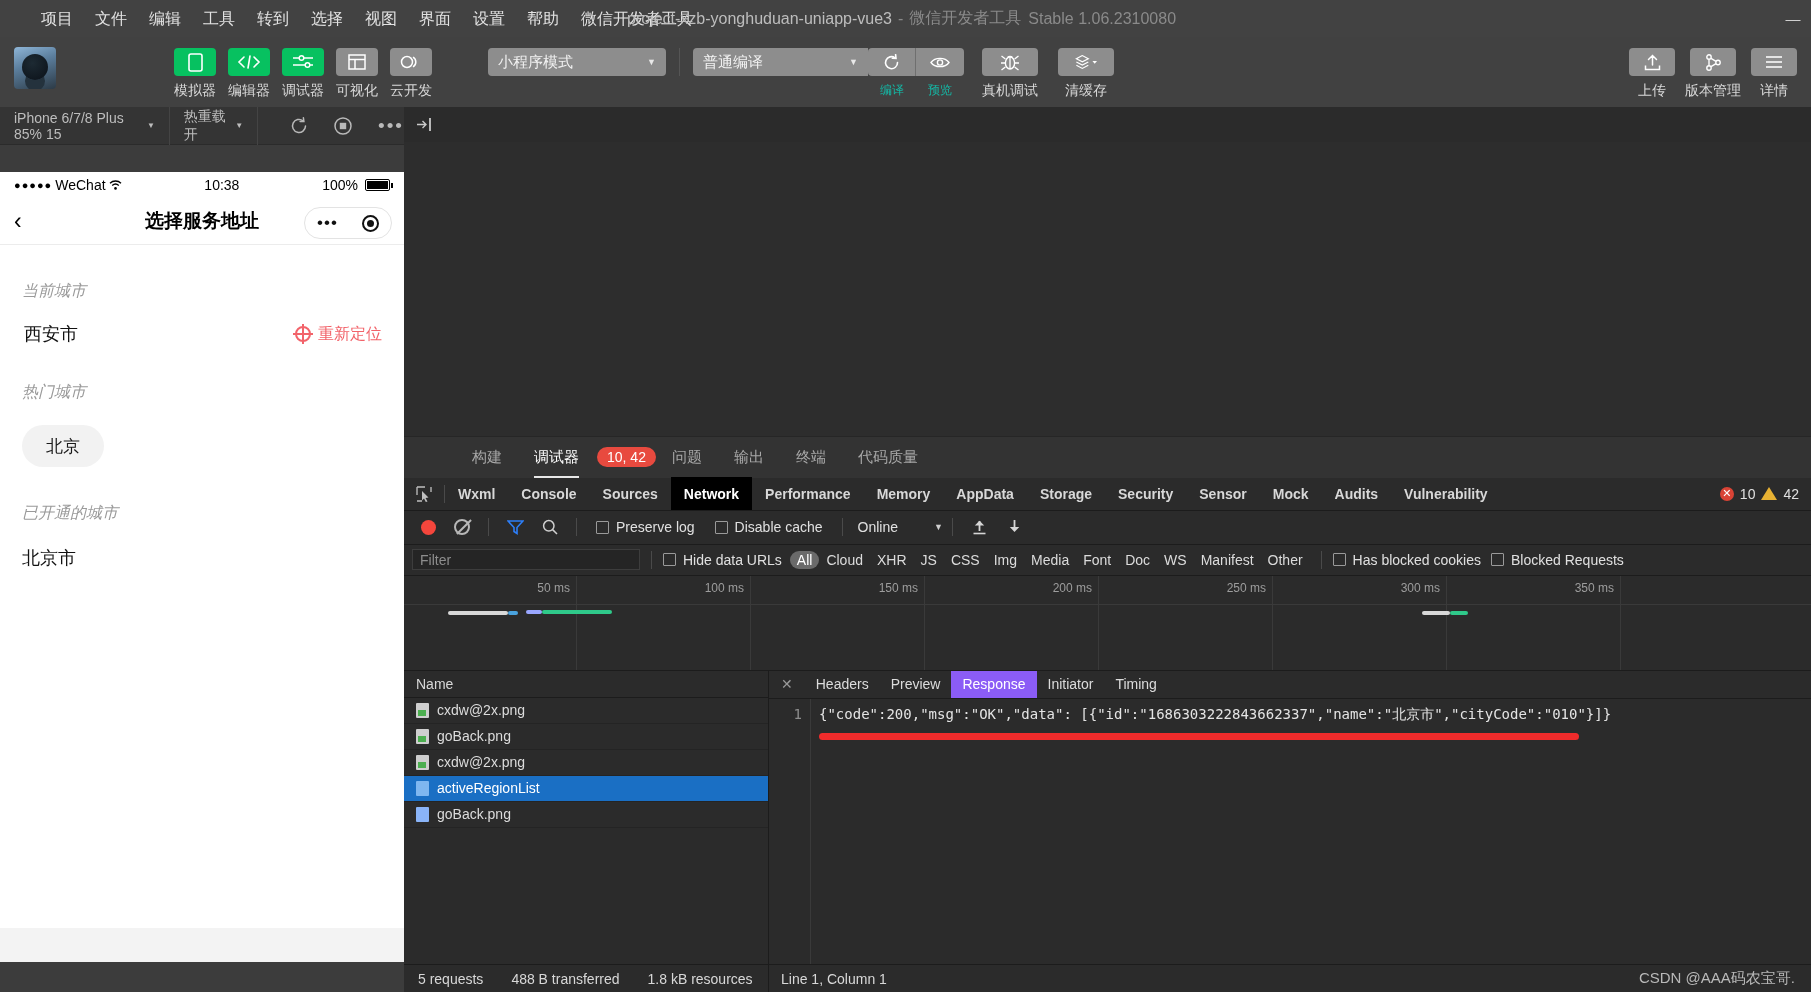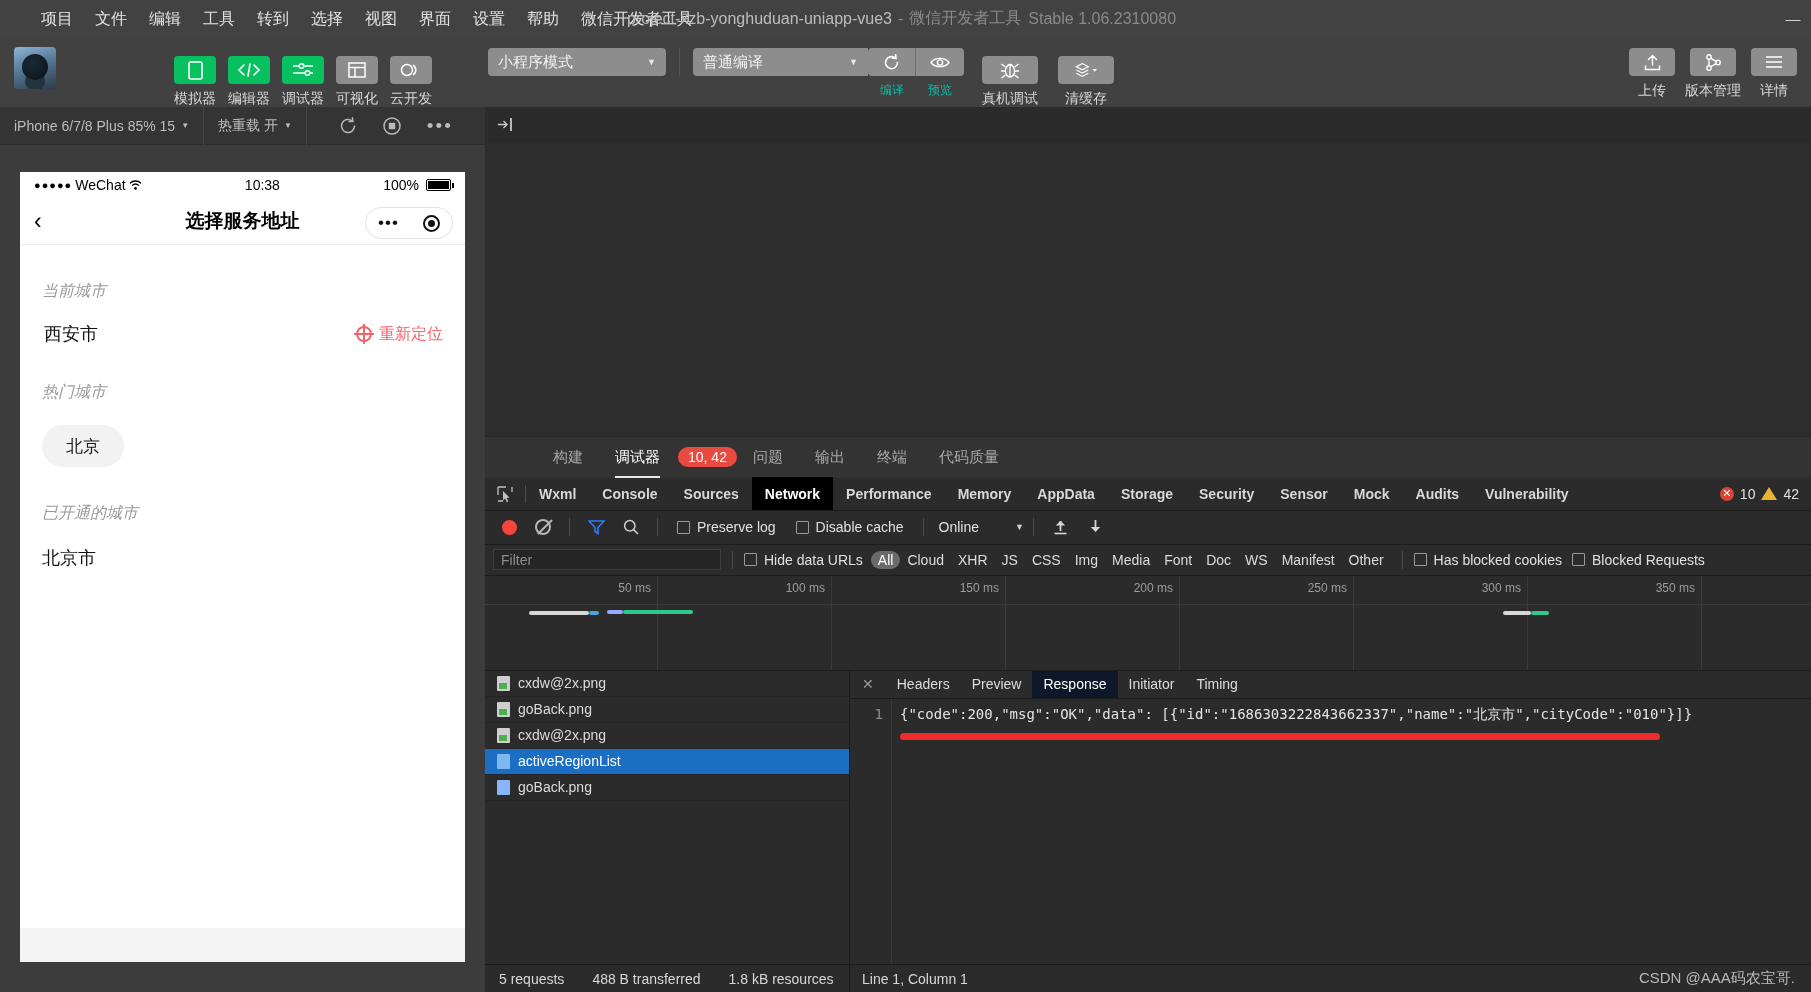--- a/index.html
+++ b/index.html
@@ -45,21 +45,21 @@
     width: 42px; height: 42px; margin: 10px 0 0 14px; border-radius: 4px; overflow: hidden;
     background: linear-gradient(160deg,#8fb6d8 0%, #5c7f9e 40%, #2c3a46 100%);
     position: relative; flex: none;
   }
   .avatar::after {
     content: ""; position: absolute; left: 8px; top: 7px; width: 26px; height: 26px;
     border-radius: 50%; background: radial-gradient(circle at 40% 35%, #1d2a33 0%, #101820 70%);
     box-shadow: 0 14px 0 -3px #24323d;
   }
   .tb-btn {
-    width: 42px; display: flex; flex-direction: column; align-items: center; margin: 8px 6px;
+    width: 42px; display: flex; flex-direction: column; align-items: center; margin: 0 6px;
   }
   .tb-icon {
     width: 42px; height: 28px; border-radius: 4px; display: flex; align-items: center;
     justify-content: center; color: #fff;
   }
   .tb-icon.green { background: #07c160; }
   .tb-icon.grey  { background: #8d8d8d; }
   .tb-label { font-size: 14px; color: #d9d9d9; margin-top: 6px; white-space: nowrap; }
 
   .tb-left { display: flex; align-items: flex-start; margin-left: 112px; padding-top: 11px; }
@@ -81,21 +81,21 @@
 
   .tb-right { position: absolute; right: 14px; top: 11px; display: flex; align-items: flex-start; }
   .tb-rbtn { display: flex; flex-direction: column; align-items: center; margin-left: 10px; }
   .tb-rbtn .ic { width: 46px; height: 28px; background: #8d8d8d; border-radius: 4px;
                  display: flex; align-items: center; justify-content: center; color: #fff; }
 
   
   .body { display: flex; height: 885px; }
 
   
-  .sim { width: 485px; background: #3c3c3c; display: flex; flex-direction: column; flex: none; }
+  .sim { width: 404px; background: #3c3c3c; display: flex; flex-direction: column; flex: none; }
   .sim-bar { height: 38px; background: #343434; display: flex; align-items: center; color: #bdbdbd;
              font-size: 14px; border-bottom: 1px solid #2b2b2b; }
   .sim-bar .grp { display: flex; align-items: center; height: 38px; padding: 0 14px; }
   .sim-bar .sep { width: 1px; height: 38px; background: #444; }
   .sim-bar .caret { font-size: 8px; margin-left: 6px; }
   .sim-icons { display: flex; align-items: center; gap: 26px; padding-left: 32px; color: #b9b9b9; }
 
   .phone-wrap { flex: 1; display: flex; justify-content: center; padding-top: 27px; }
   .phone {
     width: 445px; height: 790px; background: #fff; overflow: hidden;
@@ -221,21 +221,21 @@
                          background: #4caf50; }
   .fileicon.doc { background: #8ab4f8; }
   .fileicon.blue { background: #7fb7f0; }
 
   .detail { flex: 1; display: flex; flex-direction: column; background: #2b2b2b; min-width: 0; }
   .detail-tabs { height: 28px; background: #2b2b2b; display: flex; align-items: center;
                  border-bottom: 1px solid #1c1c1c; }
   .dclose { color: #9a9a9a; font-size: 14px; padding: 0 12px; }
   .dtb { color: #dcdcdc; font-size: 14px; padding: 0 11px; height: 28px; display: flex;
          align-items: center; }
-  .dtb.active { background: #0f172a; color: #fff; }
+  .dtb.active { background: #8b5cf6; color: #fff; }
   .resp-body { flex: 1; display: flex; font-family: "DejaVu Sans Mono", monospace; font-size: 14px;
                position: relative; background: #2b2b2b; min-height: 0; }
   .gutter { width: 42px; background: #2b2b2b; color: #8d8d8d; text-align: right; padding: 7px 8px 0 0;
             border-right: 1px solid #3a3a3a; flex: none; }
   .codearea { flex: 1; padding: 7px 0 0 8px; color: #e4e4e4; white-space: pre; overflow: hidden;
               position: relative; }
   .redline { position: absolute; left: 50px; top: 34px; height: 7px; width: 760px;
              background: #ef2b2b; border-radius: 4px; }
 
   .statusbar { height: 28px; background: #2b2b2b; border-top: 1px solid #1c1c1c; display: flex;
@@ -646,20 +646,21 @@
         <div class="bar" style="left:44px;top:35px;width:60px;background:#d8d8d8"></div>
         <div class="bar" style="left:104px;top:35px;width:10px;background:#4aa3df"></div>
         <div class="bar" style="left:122px;top:34px;width:16px;background:#9aa7ff"></div>
         <div class="bar" style="left:138px;top:34px;width:70px;background:#2fc98a"></div>
         <div class="bar" style="left:1018px;top:35px;width:28px;background:#d8d8d8"></div>
         <div class="bar" style="left:1046px;top:35px;width:18px;background:#2fc98a"></div>
       </div>
 
       <div class="lower">
         <div class="namecol">
+          <div class="namehdr">Name</div>
           <div class="nrow">
             <span class="fileicon img"></span>
             <span>cxdw@2x.png</span>
           </div>
           <div class="nrow">
             <span class="fileicon img"></span>
             <span>goBack.png</span>
           </div>
           <div class="nrow">
             <span class="fileicon img"></span>

